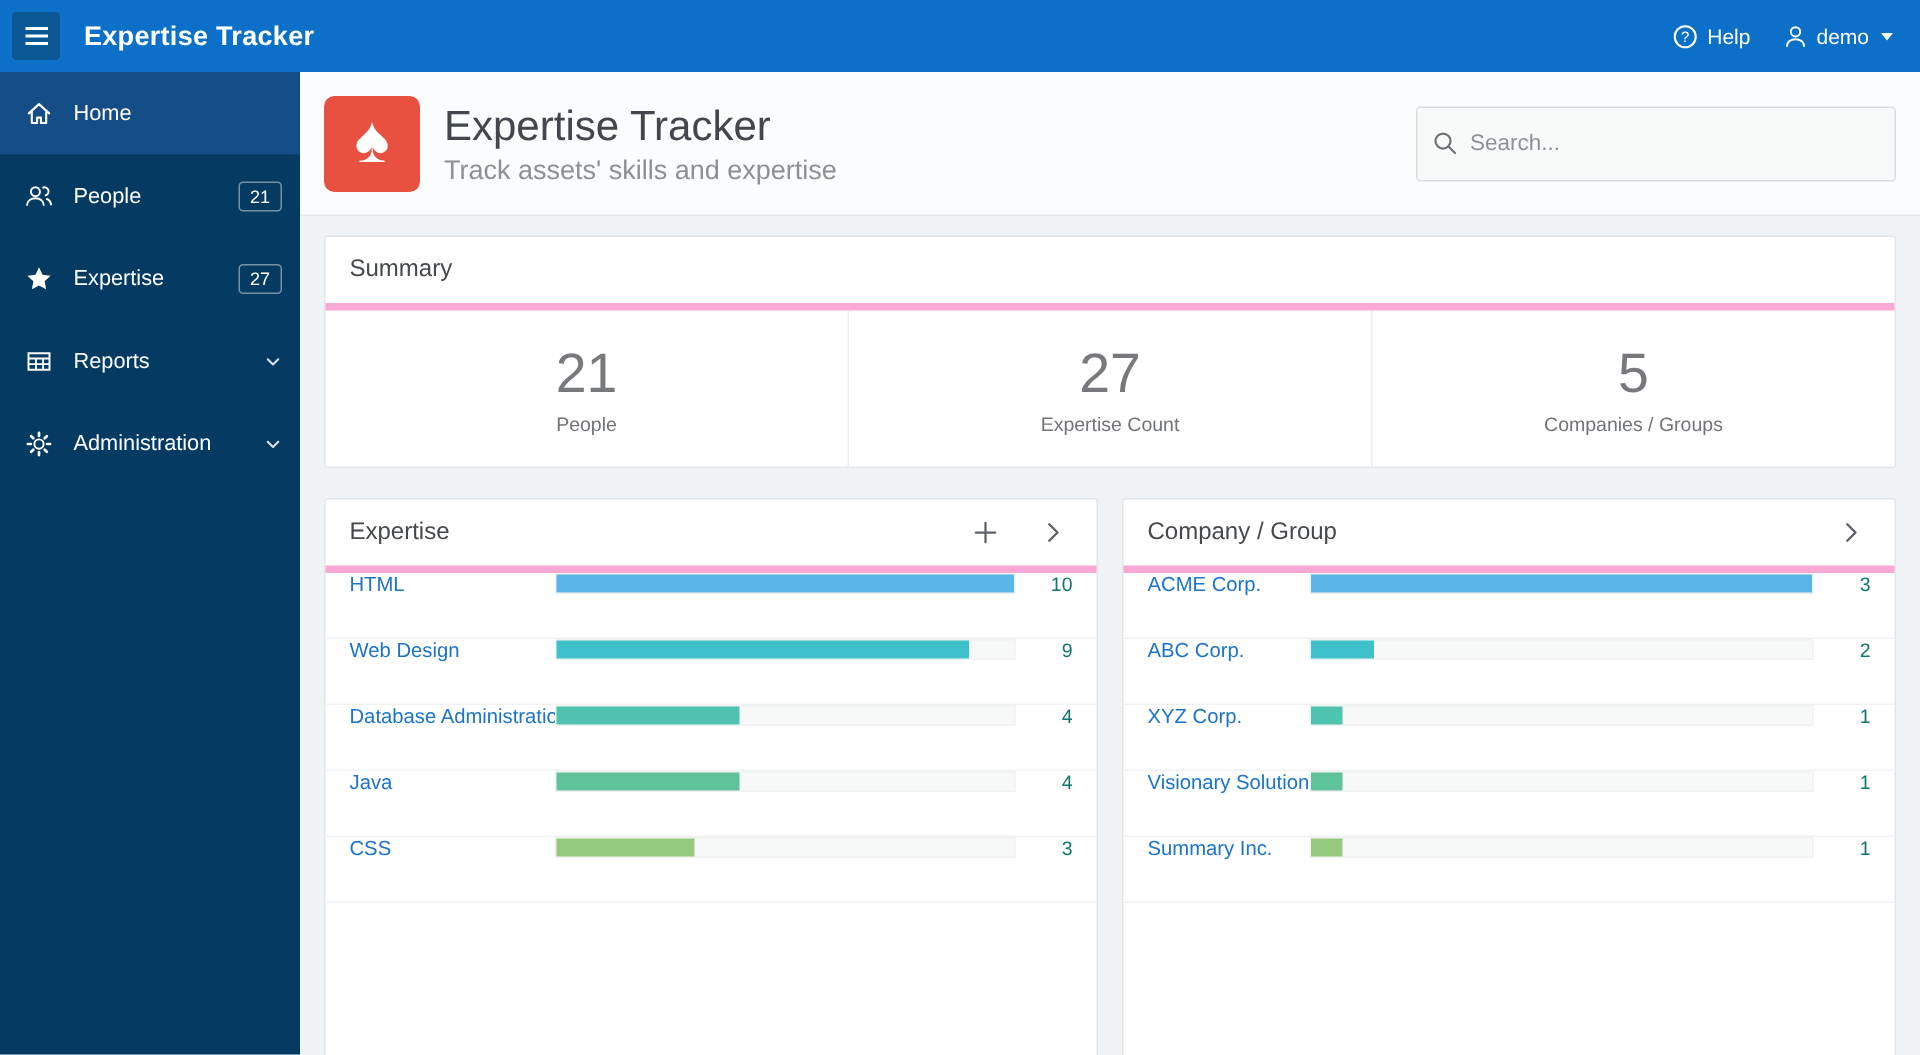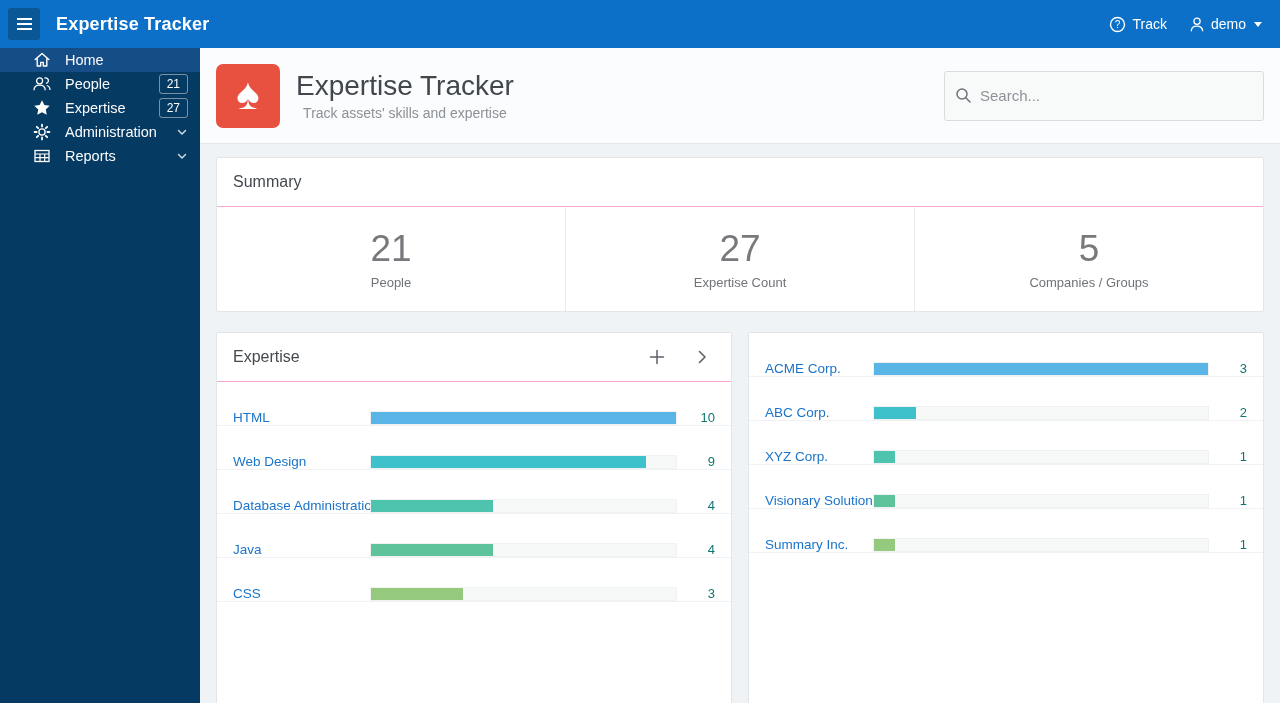--- a/index.html
+++ b/index.html
@@ -14,66 +14,66 @@
     align-items:center; justify-content:center; gap:3px; cursor:pointer; }
   .hamburger-btn i { display:block; width:15px; height:2px; background:#fff; }
   .topbar-title { color:#fff; font-size:18px; font-weight:700; margin-left:16px; letter-spacing:.2px; }
   .topbar-right { margin-left:auto; display:flex; align-items:center; gap:22px; padding-right:18px; }
   .topbar-link { display:flex; align-items:center; gap:6px; color:#fff; font-size:14px; cursor:pointer; }
   .caret-down { width:0; height:0; border-left:4px solid transparent; border-right:4px solid transparent;
     border-top:5px solid #fff; margin-left:2px; }
 
   
   .sidebar { position:absolute; top:48px; left:0; bottom:0; width:200px; background:#053a63; z-index:20; }
-  .nav-item { height:24px; display:flex; align-items:center; padding:0 12px 0 32px;
+  .nav-item { height:55px; display:flex; align-items:center; padding:0 12px 0 16px;
     color:#fbfcfd; font-size:14.5px; cursor:pointer; position:relative; }
   .nav-item.active { background:#154d86; }
   .nav-icon { width:20px; height:20px; display:flex; align-items:center; justify-content:center; flex:0 0 20px; }
   .nav-label { margin-left:13px; }
   .nav-badge { margin-left:auto; border:1px solid rgba(255,255,255,.45); border-radius:3px;
     font-size:12px; padding:2px 7px; color:#fff; }
   .nav-chevron { margin-left:auto; display:flex; align-items:center; opacity:.85; }
 
   
   .main { position:absolute; top:48px; left:200px; width:1080px; bottom:0; background:#f0f3f5; }
   .page-header { height:96px; background:#fbfcfd; border-bottom:1px solid #e3e7ea;
     display:flex; align-items:center; padding:0 16px; }
   .app-icon { width:64px; height:64px; background:#e8503f; border-radius:7px;
     display:flex; align-items:center; justify-content:center; flex:0 0 64px; }
   .app-icon span { color:#fff; font-size:44px; line-height:1; transform:translateY(-2px); }
   .page-titles { margin-left:16px; }
   .page-title { font-size:28px; color:#41474d; font-weight:400; line-height:32px; }
-  .page-subtitle { font-size:14px; color:#8b9196; margin-top:3px;text-align:center; }
+  .page-subtitle { font-size:18px; color:#8b9196; margin-top:3px;text-align:center; }
   .search-box { margin-left:auto; width:320px; height:50px; background:#f8f9f9;
     border:1px solid #d7dcdf; border-radius:3px; display:flex; align-items:center; padding:16px 10px; }
   .search-box input { border:none; outline:none; background:transparent; flex:1;
     font-size:15px; color:#41474d; margin-left:8px; font-family:inherit; }
   .search-box input::placeholder { color:#8c9297; }
 
   .content { padding:13px 16px 0; }
   .intro-text { font-size:14px; color:#383e44; padding:0 0 12px 0; }
 
   .card { background:#fff; border:1px solid #e2e6e9; border-radius:2px; }
   .card-header { height:49px; display:flex; align-items:center; padding:0 18px 0 16px;
-    border-bottom:1px solid #f9a8d4; }
+    border-bottom:5px solid #f9a8d4; }
   .card-title { font-size:16px; color:#45494e; }
   .card-actions { margin-left:auto; display:flex; align-items:center; gap:22px; }
   .icon-btn { background:none; border:none; cursor:pointer; display:flex; align-items:center; padding:2px; }
 
   
   .stats-row { display:flex; height:104px; }
   .stat-col { flex:1; display:flex; flex-direction:column; align-items:center; justify-content:center; }
   .stat-col + .stat-col { border-left:1px solid #e9ebed; }
   .stat-value { font-size:37px; color:#77797d; line-height:42px; font-weight:400; }
   .stat-label { font-size:13px; color:#707377; margin-top:5px; }
 
   
   .cards-grid { display:flex; gap:16px; margin-top:20px; align-items:stretch; }
   .cards-grid .card { flex:1; min-height:430px; }
-  .list-row { height:44px; display:flex; align-items:flex-end; padding:0 16px;
+  .list-row { height:44px; display:flex; align-items:flex-start; padding:0 16px;
     border-bottom:1px solid #f0f1f3; }
   .row-link { font-size:13.5px; color:#1b74c9; text-decoration:none; cursor:pointer;
     white-space:nowrap; overflow:hidden; }
   .card-left .row-link { width:137px; flex:0 0 137px; }
   .card-right .row-link { width:108px; flex:0 0 108px; }
   .bar-track { flex:1; height:14px; background:#f7f8f8; border:1px solid #f0f1f2; position:relative; }
   .bar-fill { position:absolute; left:0; top:0; bottom:0; }
   .row-value { width:38px; flex:0 0 38px; text-align:right; font-size:13px; color:#0f766e; }
 
   svg { display:block; }
@@ -87,21 +87,21 @@
   </button>
   <div class="topbar-title">Expertise Tracker</div>
   <div class="topbar-right">
     <div class="topbar-link">
       <span>
         <svg width="17" height="17" viewBox="0 0 17 17">
             <circle cx="8.5" cy="8.5" r="7" fill="none" stroke="#fff" stroke-width="1.4"></circle>
             <text x="8.5" y="12" text-anchor="middle" font-size="10" fill="#fff" font-family="Liberation Sans,DejaVu Sans,sans-serif">?</text>
           </svg>
       </span>
-      <span>Track</span>
+      <span>Help</span>
     </div>
     <div class="topbar-link">
       <span>
         <svg width="16" height="17" viewBox="0 0 16 17">
             <circle cx="8" cy="5.2" r="3.1" fill="none" stroke="#fff" stroke-width="1.3"></circle>
             <path d="M2.3 15.2c0-3.4 2.6-5.1 5.7-5.1s5.7 1.7 5.7 5.1" fill="none" stroke="#fff" stroke-width="1.3"></path>
           </svg>
       </span>
       <span>demo</span>
       <span class="caret-down"></span>
@@ -135,41 +135,41 @@
       <svg width="20" height="20" viewBox="0 0 20 20">
           <path d="M10 2.2l2.35 4.9 5.35.7-3.93 3.73.98 5.33L10 14.3l-4.75 2.56.98-5.33L2.3 7.8l5.35-.7z" fill="#fff"></path>
         </svg>
     </span>
     <span class="nav-label">Expertise</span>
     <span class="nav-badge">27</span>
   </div>
   <div class="nav-item">
     <span class="nav-icon">
       <svg width="20" height="20" viewBox="0 0 20 20">
+          <rect x="3" y="4.5" width="14" height="11" fill="none" stroke="#fff" stroke-width="1.3"></rect>
+          <path d="M3 8h14M3 11.7h14M8 8v7.5M12.7 8v7.5" stroke="#fff" stroke-width="1.2"></path>
+        </svg>
+    </span>
+    <span class="nav-label">Reports</span>
+    <span class="nav-chevron">
+      <svg width="12" height="12" viewBox="0 0 12 12">
+          <path d="M2.5 4.5 6 8l3.5-3.5" fill="none" stroke="#fff" stroke-width="1.4" stroke-linecap="round" stroke-linejoin="round"></path>
+        </svg>
+    </span>
+  </div>
+  <div class="nav-item">
+    <span class="nav-icon">
+      <svg width="20" height="20" viewBox="0 0 20 20">
           <circle cx="10" cy="10" r="3.1" fill="none" stroke="#fff" stroke-width="1.3"></circle>
           <g stroke="#fff" stroke-width="1.8" stroke-linecap="round">
             <path d="M10 2.6v2M10 15.4v2M2.6 10h2M15.4 10h2M4.8 4.8l1.4 1.4M13.8 13.8l1.4 1.4M15.2 4.8l-1.4 1.4M6.2 13.8l-1.4 1.4"></path>
           </g>
         </svg>
     </span>
     <span class="nav-label">Administration</span>
-    <span class="nav-chevron">
-      <svg width="12" height="12" viewBox="0 0 12 12">
-          <path d="M2.5 4.5 6 8l3.5-3.5" fill="none" stroke="#fff" stroke-width="1.4" stroke-linecap="round" stroke-linejoin="round"></path>
-        </svg>
-    </span>
-  </div>
-  <div class="nav-item">
-    <span class="nav-icon">
-      <svg width="20" height="20" viewBox="0 0 20 20">
-          <rect x="3" y="4.5" width="14" height="11" fill="none" stroke="#fff" stroke-width="1.3"></rect>
-          <path d="M3 8h14M3 11.7h14M8 8v7.5M12.7 8v7.5" stroke="#fff" stroke-width="1.2"></path>
-        </svg>
-    </span>
-    <span class="nav-label">Reports</span>
     <span class="nav-chevron">
       <svg width="12" height="12" viewBox="0 0 12 12">
           <path d="M2.5 4.5 6 8l3.5-3.5" fill="none" stroke="#fff" stroke-width="1.4" stroke-linecap="round" stroke-linejoin="round"></path>
         </svg>
     </span>
   </div>
 </div>
 
 <div class="main">
 
@@ -269,20 +269,32 @@
             <a class="row-link">CSS</a>
             <div class="bar-track">
                 <div class="bar-fill" style="width: 30%; background: rgb(149, 201, 125);"></div>
               </div>
             <div class="row-value">3</div>
           </div>
         </div>
       </div>
 
       <div class="card card-right">
+        <div class="card-header">
+          <div class="card-title">Company / Group</div>
+          <div class="card-actions">
+            <button class="icon-btn">
+              <span>
+                <svg width="18" height="18" viewBox="0 0 18 18">
+                    <path d="M6.5 3.5 12 9l-5.5 5.5" fill="none" stroke="#5c6267" stroke-width="1.6" stroke-linecap="round" stroke-linejoin="round"></path>
+                  </svg>
+              </span>
+            </button>
+          </div>
+        </div>
         <div>
           <div class="list-row">
             <a class="row-link">ACME Corp.</a>
             <div class="bar-track">
                 <div class="bar-fill" style="width: 100%; background: rgb(88, 181, 229);"></div>
               </div>
             <div class="row-value">3</div>
           </div>
           <div class="list-row">
             <a class="row-link">ABC Corp.</a>

